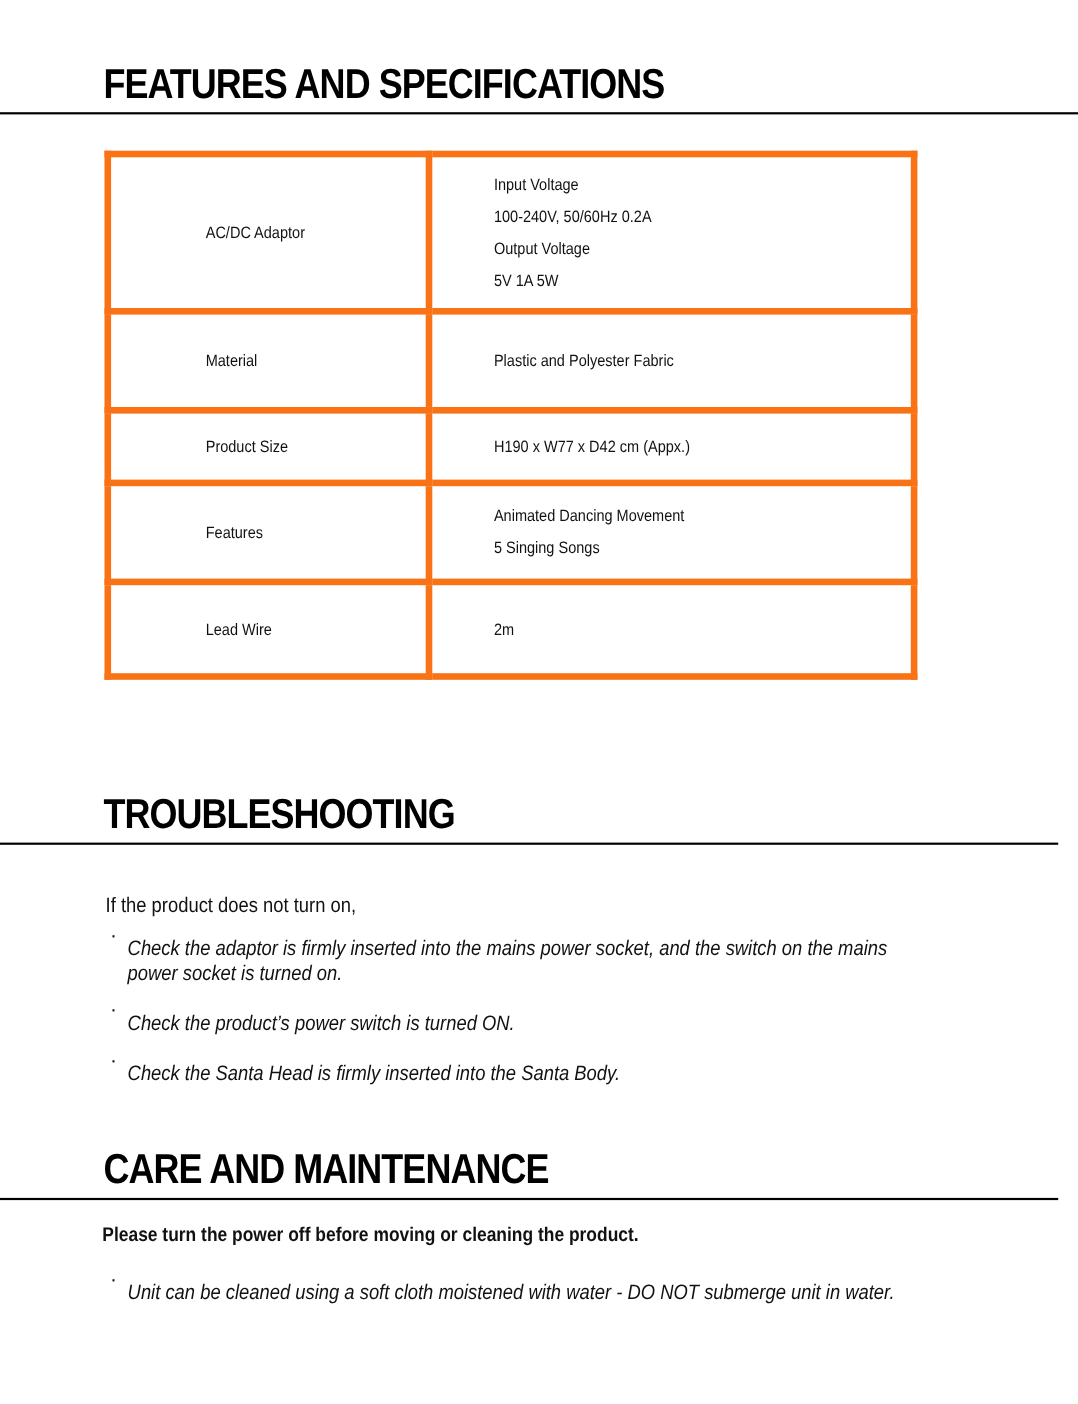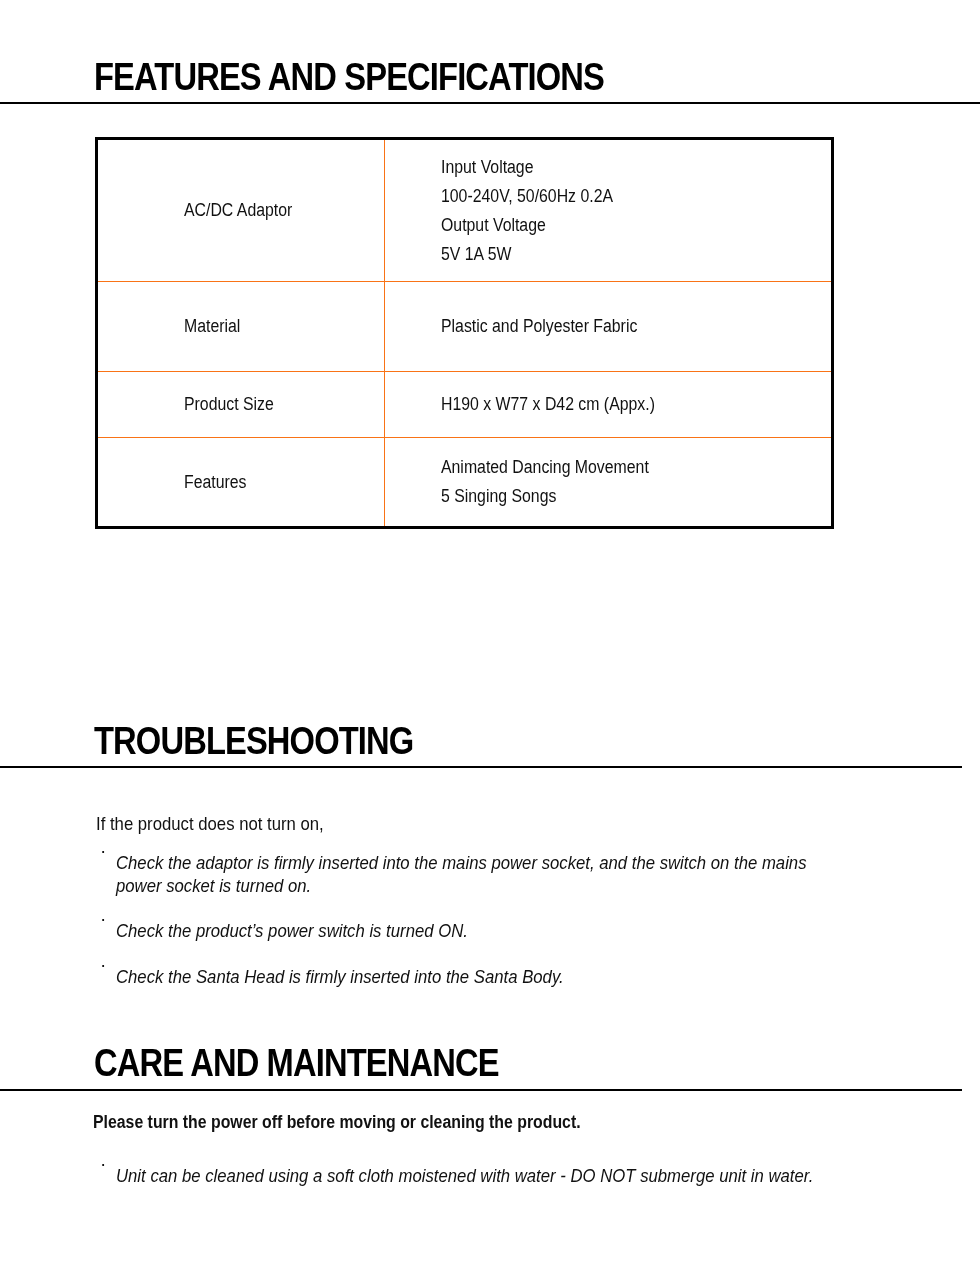--- a/index.html
+++ b/index.html
@@ -1,20 +1,20 @@
 <!DOCTYPE html>
 <html><head>
 <meta charset="utf-8">
 <style>
   html, body { margin: 0; padding: 0; background: #ffffff; }
   body { width: 980px; height: 1276px; position: relative; overflow: hidden; color: #111; font-family: "Liberation Sans", sans-serif; }
   .heading { position: absolute; left: 94px; margin: 0; font-family: "Liberation Sans", sans-serif; font-weight: bold; font-size: 38px; letter-spacing: -1px; transform: scaleX(0.86); transform-origin: left center; white-space: nowrap; color: #000; }
   .rule { position: absolute; left: 0; height: 2px; background: #000; }
   table.spec { position: absolute; left: 95px; top: 137px; width: 739px; border-collapse: collapse; border: 3px solid #000; }
-  table.spec td { border: 1px solid #f97316; font-size: 18px; vertical-align: middle; padding: 0; }
+  table.spec td { border: 6px solid #f97316; font-size: 15px; vertical-align: middle; padding: 0; }
   table.spec td.label { width: 200px; padding-left: 86px; }
   table.spec td.value { padding-left: 56px; line-height: 29px; }
   .txt { transform: scaleX(0.88); transform-origin: left center; display: inline-block; white-space: nowrap; }
   .para { position: absolute; left: 96px; font-size: 19px; white-space: nowrap; margin-top: 20px; }
   .bullet { position: absolute; left: 100px; font-size: 19px; line-height: 23px; }
   .bullet .dot { position: absolute; left: 0; top: 0; }
   .bullet .btxt { position: absolute; left: 16px; top: 12px; white-space: nowrap; font-style: italic; }
   .bold-note { position: absolute; left: 93px; top: 1112px; font-weight: bold; font-size: 18px; white-space: nowrap; }
 </style>
 </head>
@@ -46,20 +46,26 @@
           <div><span class="txt">H190 x W77 x D42 cm (Appx.)</span></div>
         </td>
   </tr>
   <tr style="height:90px;margin-top:12px;">
     <td class="label"><span class="txt">Features</span></td>
     <td class="value">
       <div><span class="txt">Animated Dancing Movement</span></div>
       <div><span class="txt">5 Singing Songs</span></div>
     </td>
   </tr>
+  <tr style="height:86px;">
+    <td class="label"><span class="txt">Lead Wire</span></td>
+    <td class="value">
+          <div><span class="txt">2m</span></div>
+        </td>
+  </tr>
 </tbody>
   </table>
 
 <h1 class="heading" style="top:720px;">TROUBLESHOOTING</h1>
 <div class="rule" style="top:766px; width:962px;"></div>
 
 <div class="para" style="top:793px;"><span class="txt">If the product does not turn on,</span></div>
 
 <div class="bullet" style="top:839px;">
   <span class="dot">·</span>

